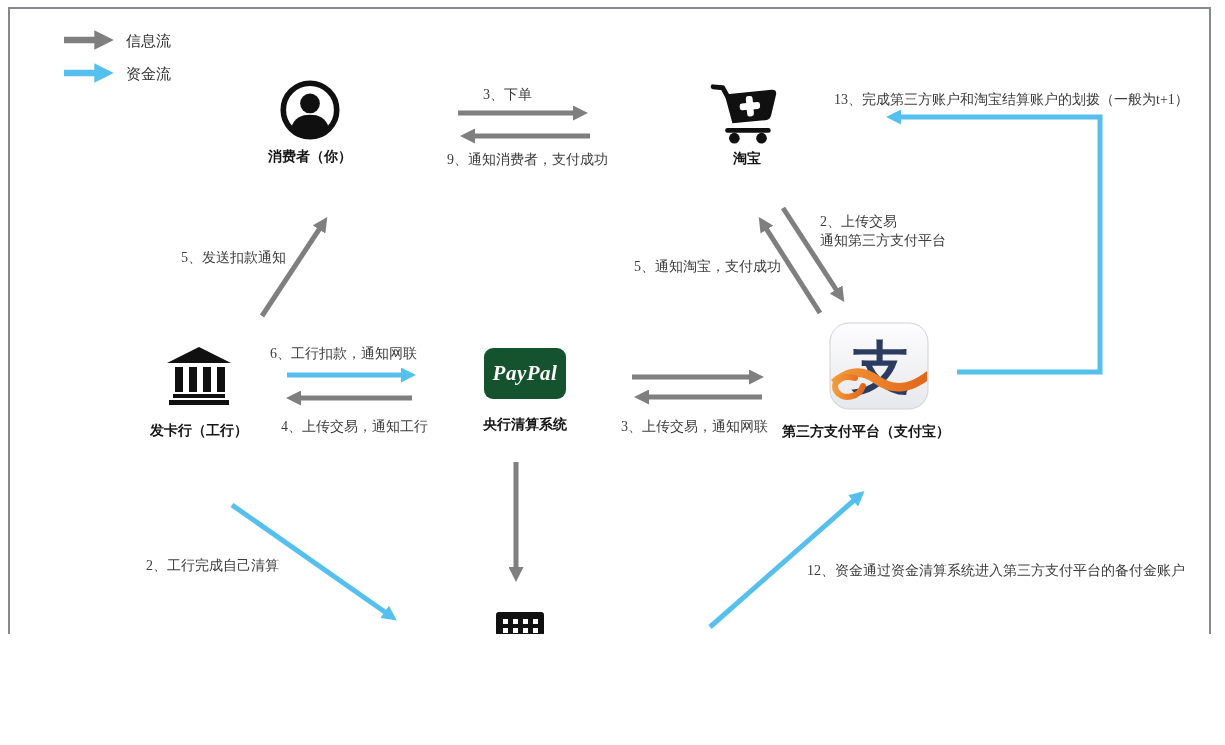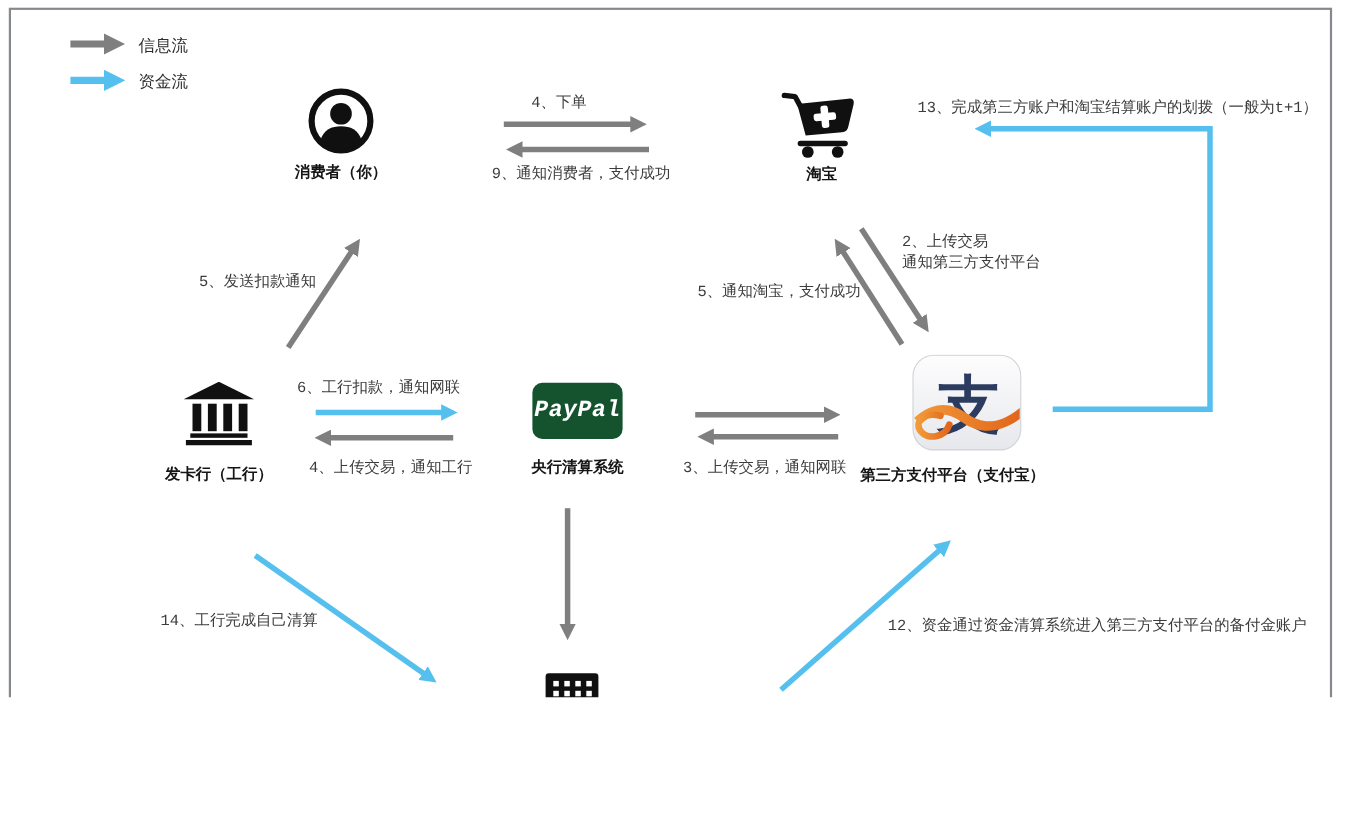--- a/index.html
+++ b/index.html
@@ -1,18 +1,18 @@
 <!DOCTYPE html>
 <html><head>
 <meta charset="utf-8">
 <style>
   html,body{margin:0;padding:0;background:#fff;}
   .canvas{
     position:relative;width:1225px;height:634px;background:#ffffff;overflow:hidden;
-    font-family:Liberation Mono, monospace;
+    font-family:Liberation Serif, serif;
   }
   .frame{
     position:absolute;left:8px;top:7px;width:1203px;height:729px;
     border:2px solid #85898d;pointer-events:none;box-sizing:border-box;
   }
   .arrow-layer{position:absolute;left:0;top:0;width:1225px;height:745px;}
   .flow-label{
     position:absolute;font-size:14px;color:#3c3c3c;white-space:nowrap;line-height:19px;
   }
   .flow-label span{display:block;}
@@ -152,30 +152,30 @@
         <rect x="20" y="36" width="5" height="5"></rect>
         <rect x="30" y="36" width="5" height="5"></rect>
         <rect x="40" y="36" width="5" height="5"></rect>
       <rect x="10" y="45" width="5" height="5"></rect>
         <rect x="40" y="45" width="5" height="5"></rect>
       <rect x="19" y="51" width="16" height="9"></rect>
     </g>
   </svg>
   <div class="node-label" style="left:420px;top:691px;">央行清算系统</div>
 
-  <div class="flow-label" style="left:483px;top:85px;">4、下单</div>
+  <div class="flow-label" style="left:483px;top:85px;">3、下单</div>
   <div class="flow-label" style="left:447px;top:150px;">9、通知消费者，支付成功</div>
   <div class="flow-label" style="left:820px;top:212px;">
     <span>2、上传交易</span>
     <span>通知第三方支付平台</span>
   </div>
   <div class="flow-label" style="left:634px;top:257px;">5、通知淘宝，支付成功</div>
   <div class="flow-label" style="left:815px;top:90px;margin-left:19px;">13、完成第三方账户和淘宝结算账户的划拨（一般为t+1）</div>
   <div class="flow-label" style="left:181px;top:248px;">5、发送扣款通知</div>
   <div class="flow-label" style="left:270px;top:344px;">6、工行扣款，通知网联</div>
   <div class="flow-label" style="left:281px;top:417px;">4、上传交易，通知工行</div>
   <div class="flow-label" style="left:621px;top:417px;text-align:center;">3、上传交易，通知网联</div>
-  <div class="flow-label" style="left:146px;top:556px;">14、工行完成自己清算</div>
+  <div class="flow-label" style="left:146px;top:556px;">2、工行完成自己清算</div>
   <div class="flow-label" style="left:807px;top:561px;">12、资金通过资金清算系统进入第三方支付平台的备付金账户</div>
 
   <div class="watermark-smudge"></div>
   <div class="frame"></div>
 </div>
 
 </body></html>

